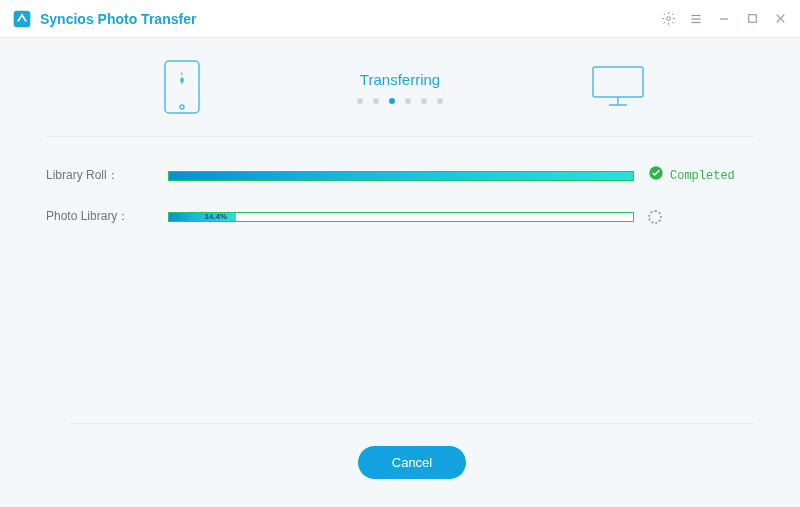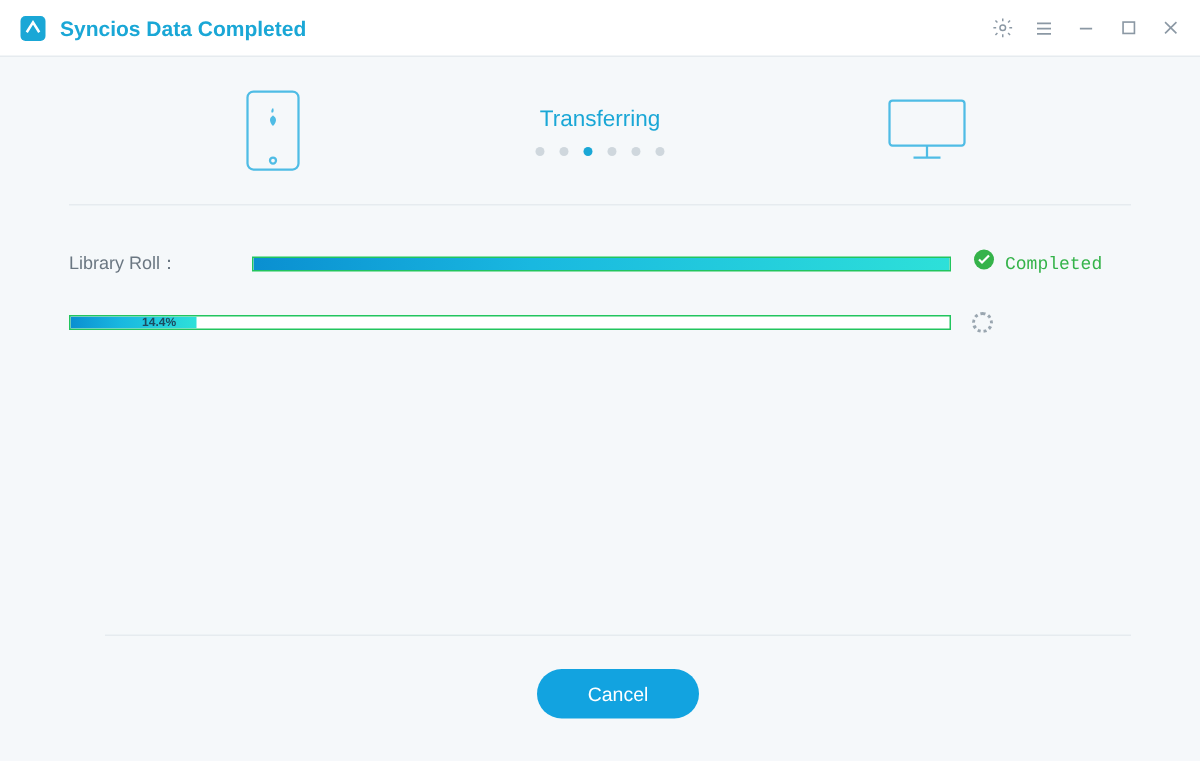--- a/index.html
+++ b/index.html
@@ -175,21 +175,21 @@
 
 <div class="window">
 
   <div class="titlebar">
     <span class="logo">
       <svg width="20" height="20" viewBox="0 0 24 24" fill="none">
         <rect x="2" y="2" width="20" height="20" rx="4" fill="#1aa7d6"></rect>
         <path d="M7 15 L12 7 L17 15" stroke="#fff" stroke-width="2" fill="none"></path>
       </svg>
     </span>
-    <span class="app-title">Syncios Data Completed</span>
+    <span class="app-title">Syncios Photo Transfer</span>
     <span class="titlebar-spacer"></span>
     <div class="win-controls">
       <span class="win-btn">
         <svg width="15" height="15" viewBox="0 0 24 24" fill="none" stroke="currentColor" stroke-width="1.6">
           <circle cx="12" cy="12" r="3"></circle>
           <path d="M12 2v3M12 19v3M4.2 4.2l2.1 2.1M17.7 17.7l2.1 2.1M2 12h3M19 12h3M4.2 19.8l2.1-2.1M17.7 6.3l2.1-2.1"></path>
         </svg>
       </span>
       <span class="win-btn">
         <svg width="14" height="14" viewBox="0 0 24 24" stroke="currentColor" stroke-width="2">
@@ -255,20 +255,21 @@
         </div>
         <div class="status-col">
           <span class="check-icon"><svg width="16" height="16" viewBox="0 0 24 24">
               <circle cx="12" cy="12" r="10" fill="#35b34a"></circle>
               <path d="M7 12l3 3 7-7" stroke="#fff" stroke-width="2.2" fill="none"></path>
             </svg></span>
           <span class="status-text">Completed</span>
         </div>
       </div>
       <div class="row">
+        <div class="row-label">Photo Library：</div>
         <div class="bar-wrap">
           <div class="bar-fill" style="width: 14.4%;"></div>
           <span class="bar-pct" style="left: 10.08%;">14.4%</span>
         </div>
         <div class="status-col">
           <span class="spinner"></span>
         </div>
       </div>
     </div>
 

